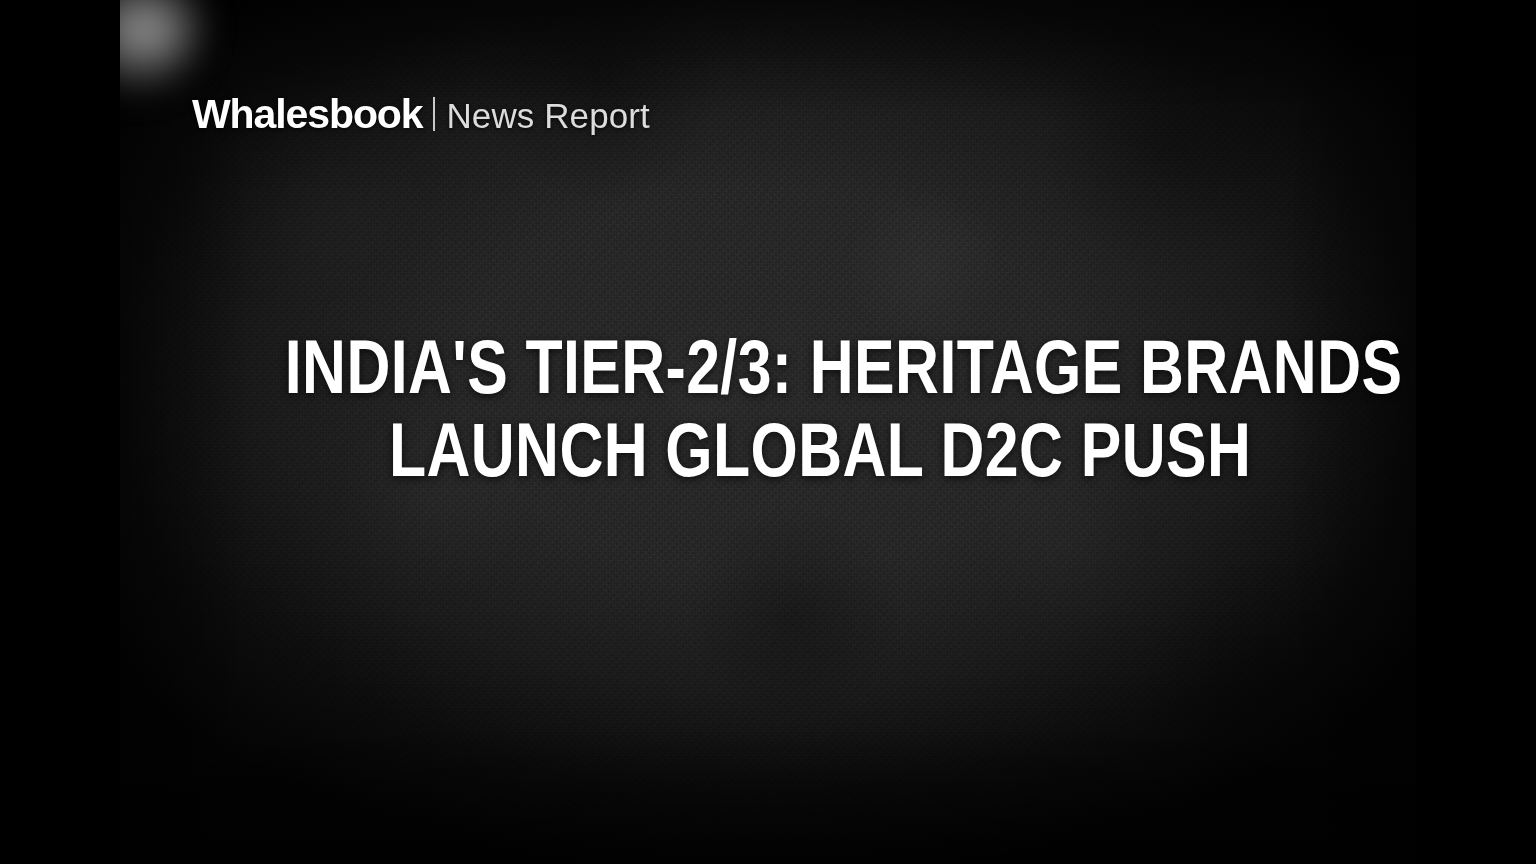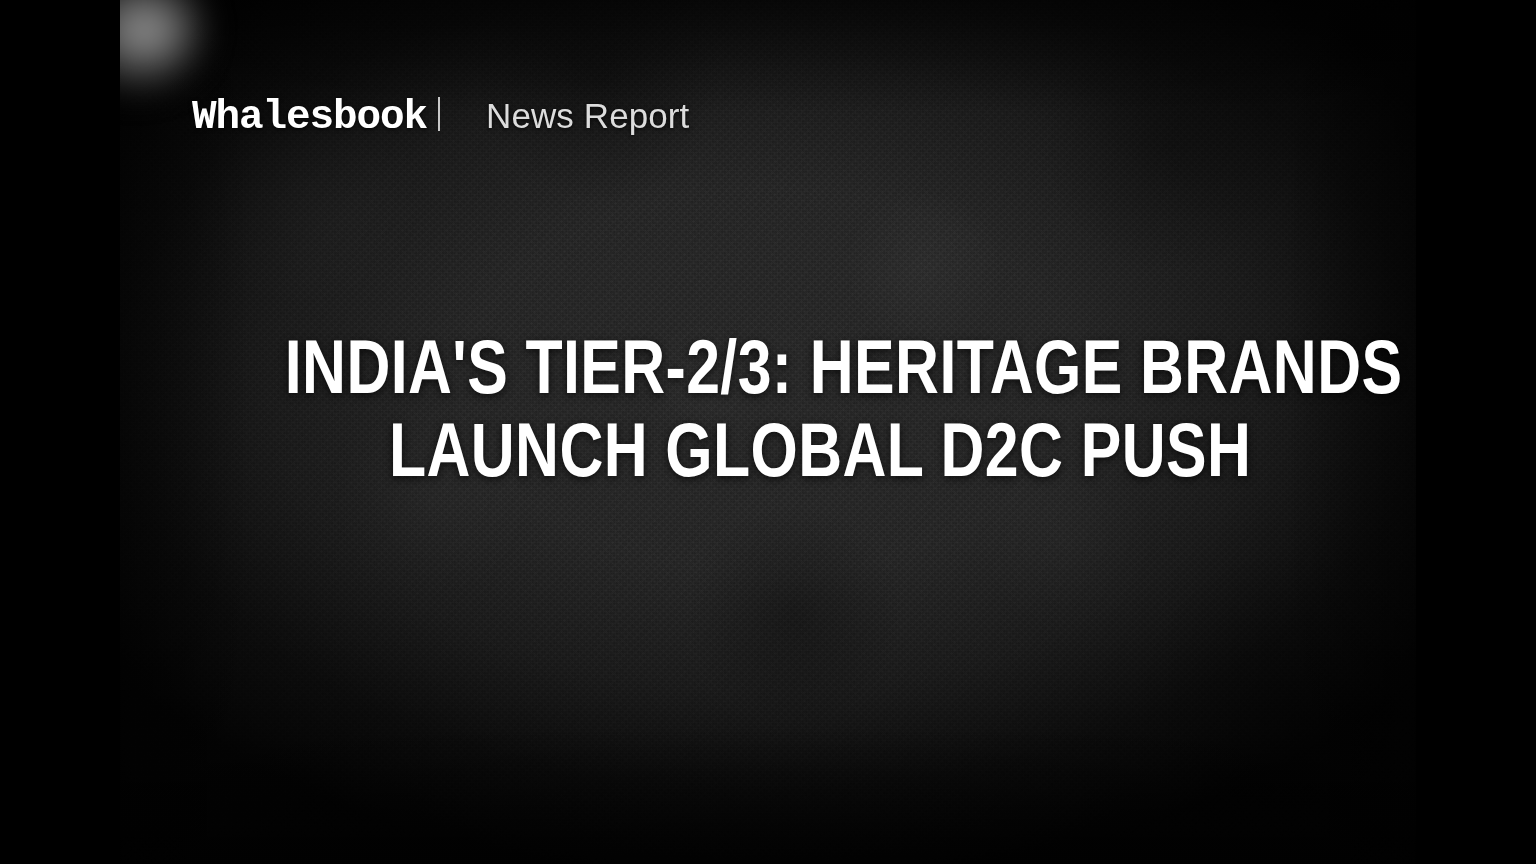--- a/index.html
+++ b/index.html
@@ -111,21 +111,21 @@
     position: absolute;
     left: 72px;
     top: 94px;
     display: flex;
     align-items: baseline;
     white-space: nowrap;
     text-shadow: 0 1px 4px rgba(0,0,0,0.85);
   }
 
   .logo-mark {
-    font-family: Liberation Mono, monospace;
+    font-family: Liberation Sans, sans-serif;
     font-weight: 700;
     font-size: 41px;
     letter-spacing: -1.1px;
     color: #ffffff;
     line-height: 1;
   }
 
   .logo-divider {
     display: inline-block;
     width: 2px;
@@ -137,21 +137,20 @@
     flex: 0 0 auto;
   }
 
   .logo-sub {
     font-family: "Liberation Sans", sans-serif;
     font-weight: 400;
     font-size: 35px;
     letter-spacing: 0.1px;
     color: #dcdcdc;
     line-height: 1;
-    margin-left: 35px;
   }
 
   
   #headline {
     position: absolute;
     left: 0;
     right: 0;
     top: 330px;
     text-align: right;
     padding: 0 44px;

